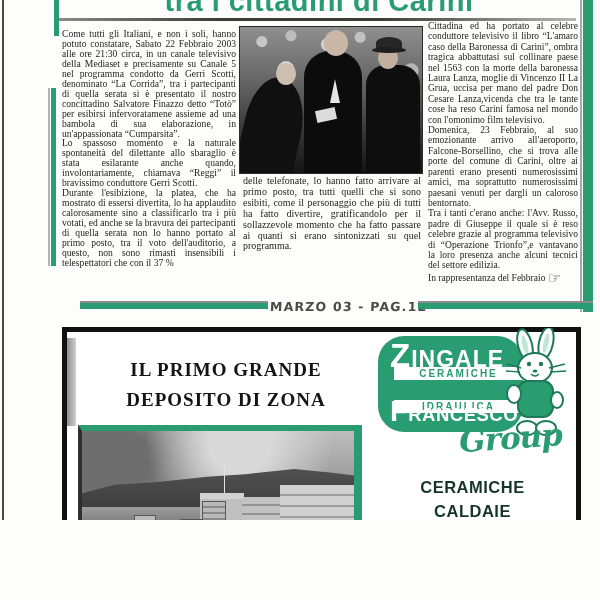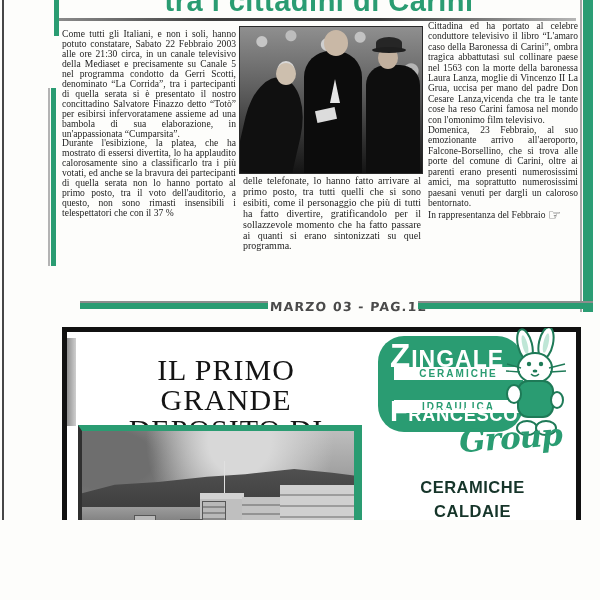--- a/index.html
+++ b/index.html
@@ -66,21 +66,21 @@
     letter-spacing:1.2px;transform:skewX(-3deg);white-space:nowrap;}
 
   
   .ad-box{position:absolute;left:62px;top:327px;width:509px;height:273px;background:#ffffff;
     border:5px solid #111111;border-bottom:none;}
   .ad-box *{position:absolute;}
   .scan-smudge{left:0;top:6px;width:9px;height:88px;
     background:linear-gradient(90deg,#8f8f8f,#cfcfcf);}
 
   .ad-headline{left:24px;top:23px;width:270px;text-align:center;
-    font-family:"Liberation Serif",serif;font-weight:normal;font-size:30px;line-height:30px;
+    font-family:"Liberation Serif",serif;font-weight:bold;font-size:19px;line-height:30px;
     letter-spacing:1px;color:#141414;}
 
   
   .logo-rect{left:311px;top:4px;width:145px;height:96px;background:#2a9c72;border-radius:26px;}
   .logo-name-top{left:12px;top:1px;width:122px;color:#ffffff;font-family:"Liberation Sans",sans-serif;
     font-weight:bold;font-size:23px;letter-spacing:1px;display:block;}
   .logo-name-top::first-letter{font-size:33px;}
   .logo-band{left:16px;width:129px;height:13px;background:#ffffff;text-align:center;
     font-family:"Liberation Sans",sans-serif;font-weight:bold;font-size:10px;line-height:13px;
     letter-spacing:2px;color:#2a9c72;}
@@ -158,30 +158,32 @@
     <div class="shirt-center"></div>
     <div class="paper"></div>
     <div class="man-right"></div>
     <div class="head-right"></div>
     <div class="hat-dome"></div>
     <div class="hat-brim"></div>
   </div>
 
   <div class="col col-left">
     <p>Come tutti gli Italiani, e non i soli, hanno potuto constatare, Sabato 22 Febbraio 2003 alle ore 21:30 circa, in un canale televisivo della Mediaset e precisamente su Canale 5 nel programma condotto da Gerri Scotti, denominato “La Corrida”, tra i partecipanti di quella serata si è presentato il nostro concittadino Salvatore Finazzo detto “Totò” per esibirsi infervoratamene assieme ad una bambola di sua elaborazione, in un'appassionata “Cumparsita”.</p>
+    <p>Lo spassoso momento e la naturale spontaneità del dilettante allo sbaraglio è stata esilarante anche quando, involontariamente, chiamava “Reggi” il bravissimo conduttore Gerri Scotti.</p>
     <p>Durante l'esibizione, la platea, che ha mostrato di essersi divertita, lo ha applaudito calorosamente sino a classificarlo tra i più votati, ed anche se la bravura dei partecipanti di quella serata non lo hanno portato al primo posto, tra il voto dell'auditorio, a questo, non sono rimasti insensibili i telespettatori che con il 37 %</p>
   </div>
 
   <div class="col col-mid">
     <p>delle telefonate, lo hanno fatto arrivare al primo posto, tra tutti quelli che si sono esibiti, come il personaggio che più di tutti ha fatto divertire, gratificandolo per il sollazzevole momento che ha fatto passare ai quanti si erano sintonizzati su quel programma.</p>
   </div>
 
   <div class="col col-right">
     <p>Cittadina ed ha portato al celebre conduttore televisivo il libro “L'amaro caso della Baronessa di Carini”, ombra tragica abbattutasi sul collinare paese nel 1563 con la morte della baronessa Laura Lanza, moglie di Vincenzo II La Grua, uccisa per mano del padre Don Cesare Lanza,vicenda che tra le tante cose ha reso Carini famosa nel mondo con l'omonimo film televisivo.</p>
     <p>Domenica, 23 Febbraio, al suo emozionante arrivo all'aeroporto, Falcone-Borsellino, che si trova alle porte del comune di Carini, oltre ai parenti erano presenti numerosissimi amici, ma soprattutto numerosissimi paesani venuti per dargli un caloroso bentornato.</p>
+    <p>Tra i tanti c'erano anche: l'Avv. Russo, padre di Giuseppe il quale si è reso celebre grazie al programma televisivo di “Operazione Trionfo”,e vantavano la loro presenza anche alcuni tecnici del settore edilizia.</p>
     <p><span>In rappresentanza del Febbraio</span> <span class="hand">☞</span></p>
   </div>
 
   <div class="footer-bar footer-bar-left"></div>
   <div class="footer-text">MARZO 03 - PAG.12</div>
   <div class="footer-bar footer-bar-right"></div>
 
   <div class="ad-box">
     <div class="scan-smudge"></div>
 

